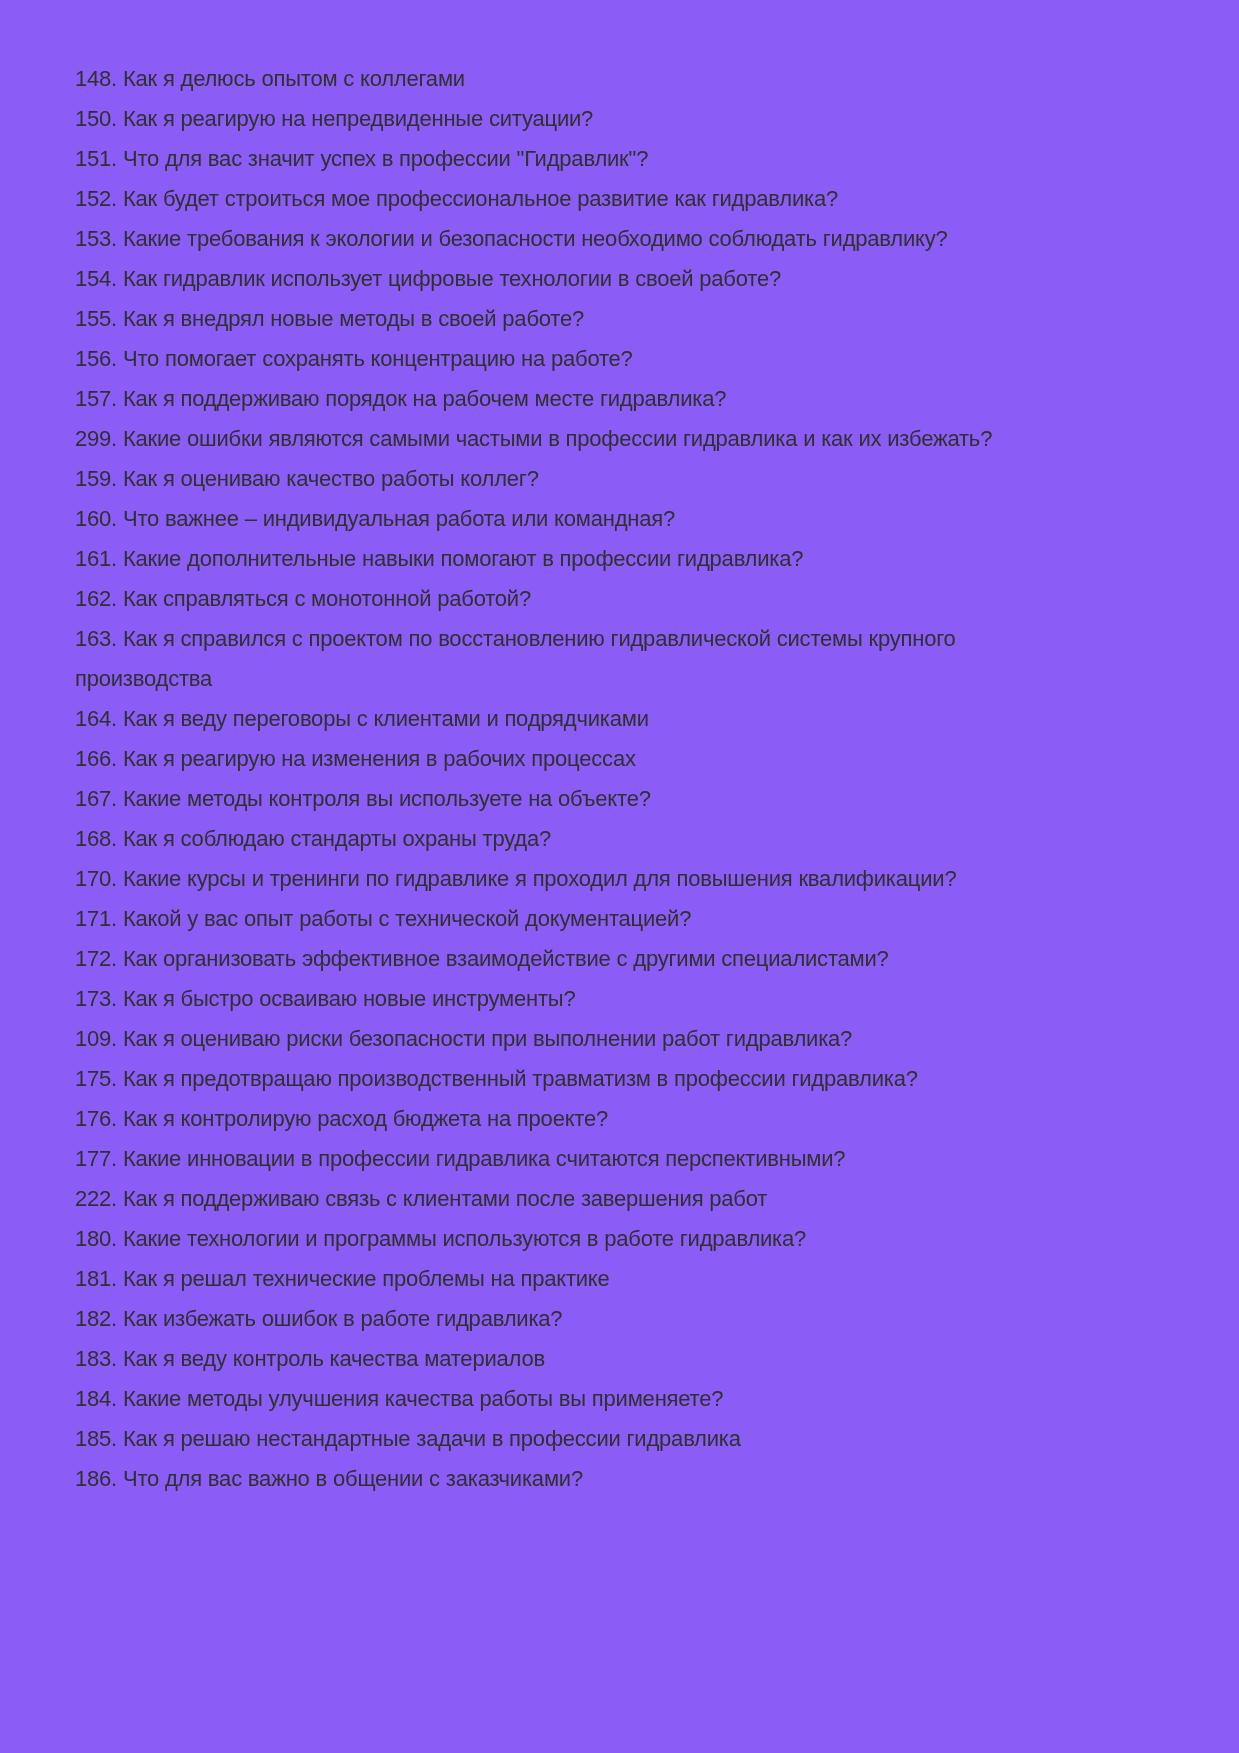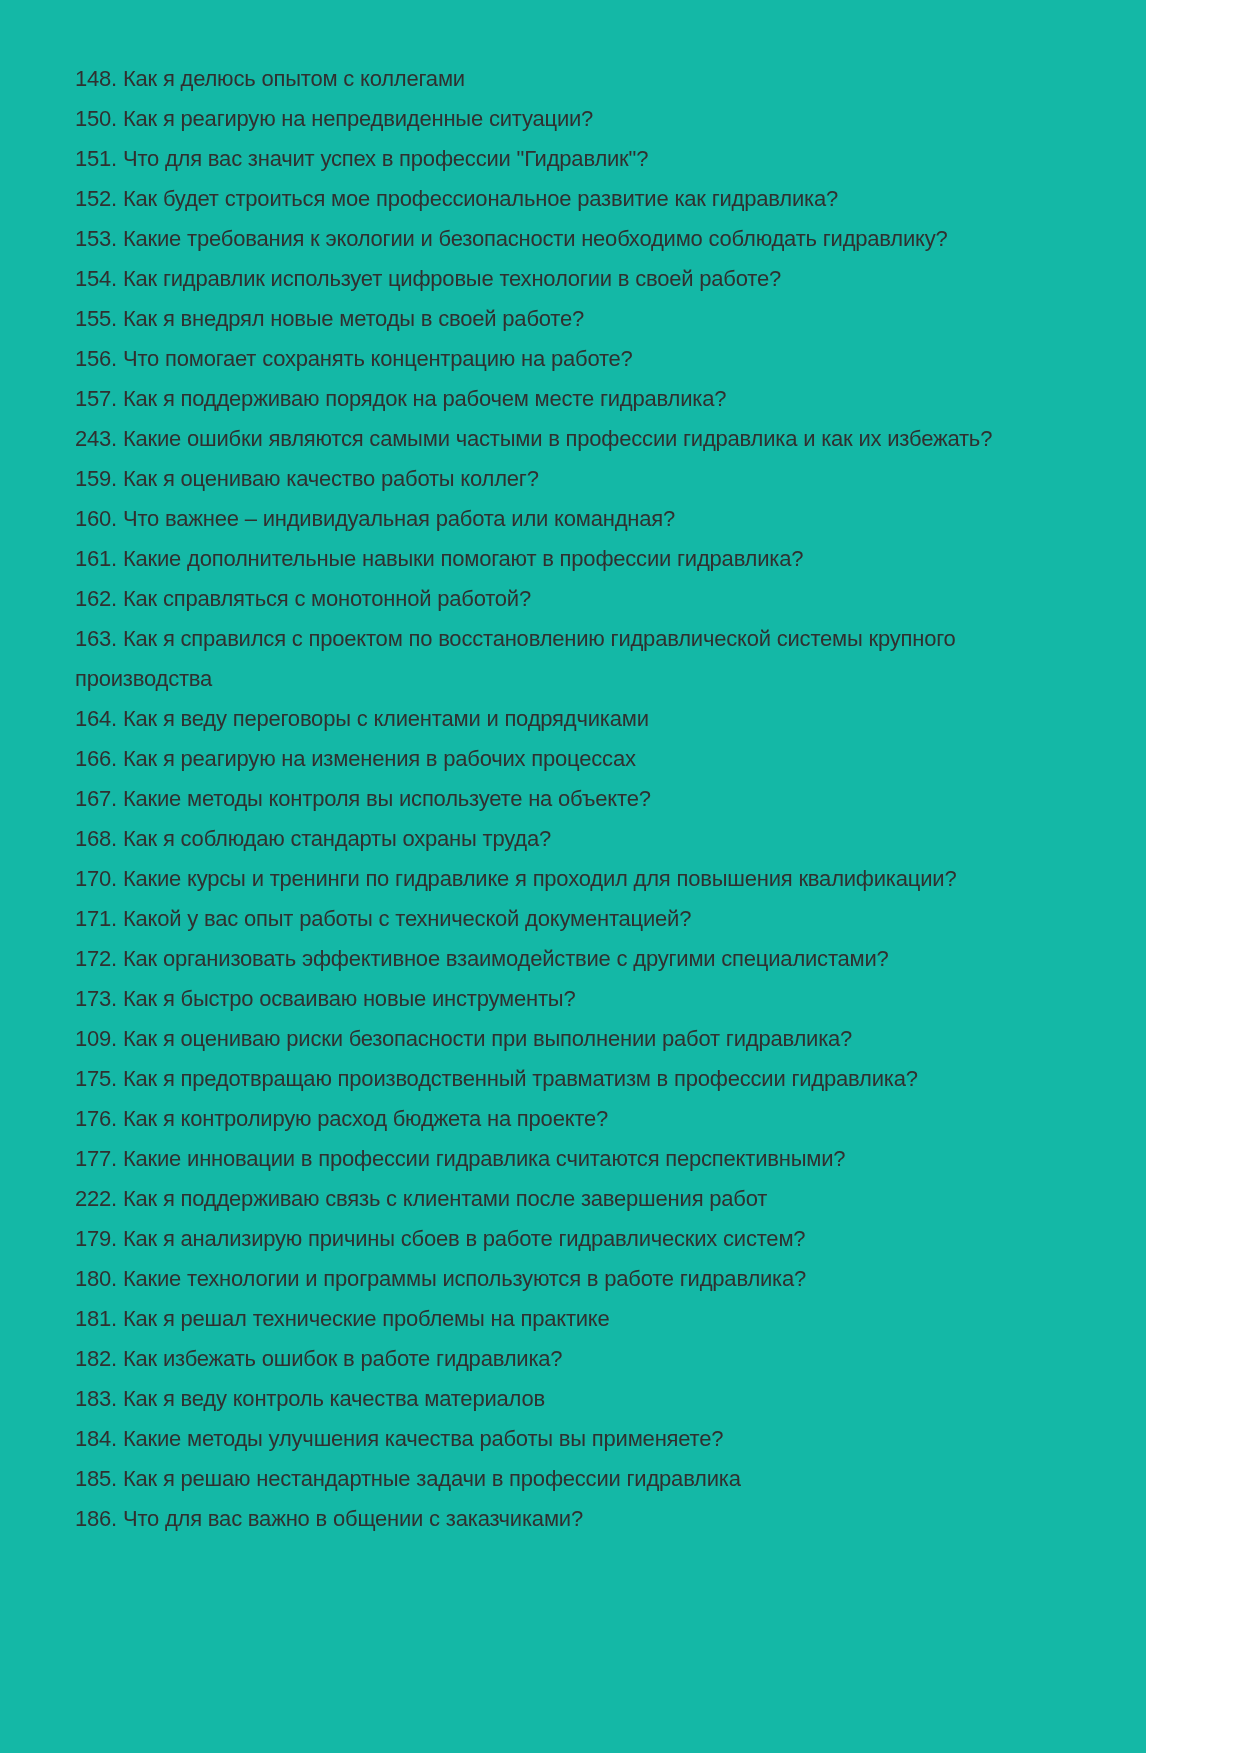--- a/index.html
+++ b/index.html
@@ -8,23 +8,23 @@
     background: #ffffff;
   }
   body {
     width: 1239px;
     height: 1753px;
     overflow: hidden;
     font-family: "Liberation Sans", "DejaVu Sans", sans-serif;
   }
   .page {
     box-sizing: border-box;
-    width: 1146px;
+    width: 1239px;
     height: 1753px;
-    background: #14b8a6;
+    background: #8b5cf6;
     padding: 59px 0 0 75px;
   }
   .doc-list {
     width: 950px;
   }
   .doc-list p {
     margin: 0;
     padding: 0;
     font-size: 22px;
     line-height: 40px;
@@ -41,40 +41,39 @@
   <div class="doc-list">
     <p>148. Как я делюсь опытом с коллегами</p>
     <p>150. Как я реагирую на непредвиденные ситуации?</p>
     <p>151. Что для вас значит успех в профессии "Гидравлик"?</p>
     <p>152. Как будет строиться мое профессиональное развитие как гидравлика?</p>
     <p>153. Какие требования к экологии и безопасности необходимо соблюдать гидравлику?</p>
     <p>154. Как гидравлик использует цифровые технологии в своей работе?</p>
     <p>155. Как я внедрял новые методы в своей работе?</p>
     <p>156. Что помогает сохранять концентрацию на работе?</p>
     <p>157. Как я поддерживаю порядок на рабочем месте гидравлика?</p>
-    <p>243. Какие ошибки являются самыми частыми в профессии гидравлика и как их избежать?</p>
+    <p>299. Какие ошибки являются самыми частыми в профессии гидравлика и как их избежать?</p>
     <p>159. Как я оцениваю качество работы коллег?</p>
     <p>160. Что важнее – индивидуальная работа или командная?</p>
     <p>161. Какие дополнительные навыки помогают в профессии гидравлика?</p>
     <p>162. Как справляться с монотонной работой?</p>
     <p>163. Как я справился с проектом по восстановлению гидравлической системы крупного производства</p>
     <p>164. Как я веду переговоры с клиентами и подрядчиками</p>
     <p>166. Как я реагирую на изменения в рабочих процессах</p>
     <p>167. Какие методы контроля вы используете на объекте?</p>
     <p>168. Как я соблюдаю стандарты охраны труда?</p>
     <p>170. Какие курсы и тренинги по гидравлике я проходил для повышения квалификации?</p>
     <p>171. Какой у вас опыт работы с технической документацией?</p>
     <p>172. Как организовать эффективное взаимодействие с другими специалистами?</p>
     <p>173. Как я быстро осваиваю новые инструменты?</p>
     <p>109. Как я оцениваю риски безопасности при выполнении работ гидравлика?</p>
     <p>175. Как я предотвращаю производственный травматизм в профессии гидравлика?</p>
     <p>176. Как я контролирую расход бюджета на проекте?</p>
     <p>177. Какие инновации в профессии гидравлика считаются перспективными?</p>
     <p>222. Как я поддерживаю связь с клиентами после завершения работ</p>
-    <p>179. Как я анализирую причины сбоев в работе гидравлических систем?</p>
     <p>180. Какие технологии и программы используются в работе гидравлика?</p>
     <p>181. Как я решал технические проблемы на практике</p>
     <p>182. Как избежать ошибок в работе гидравлика?</p>
     <p>183. Как я веду контроль качества материалов</p>
     <p>184. Какие методы улучшения качества работы вы применяете?</p>
     <p>185. Как я решаю нестандартные задачи в профессии гидравлика</p>
     <p>186. Что для вас важно в общении с заказчиками?</p>
   </div>
 </div>
 

